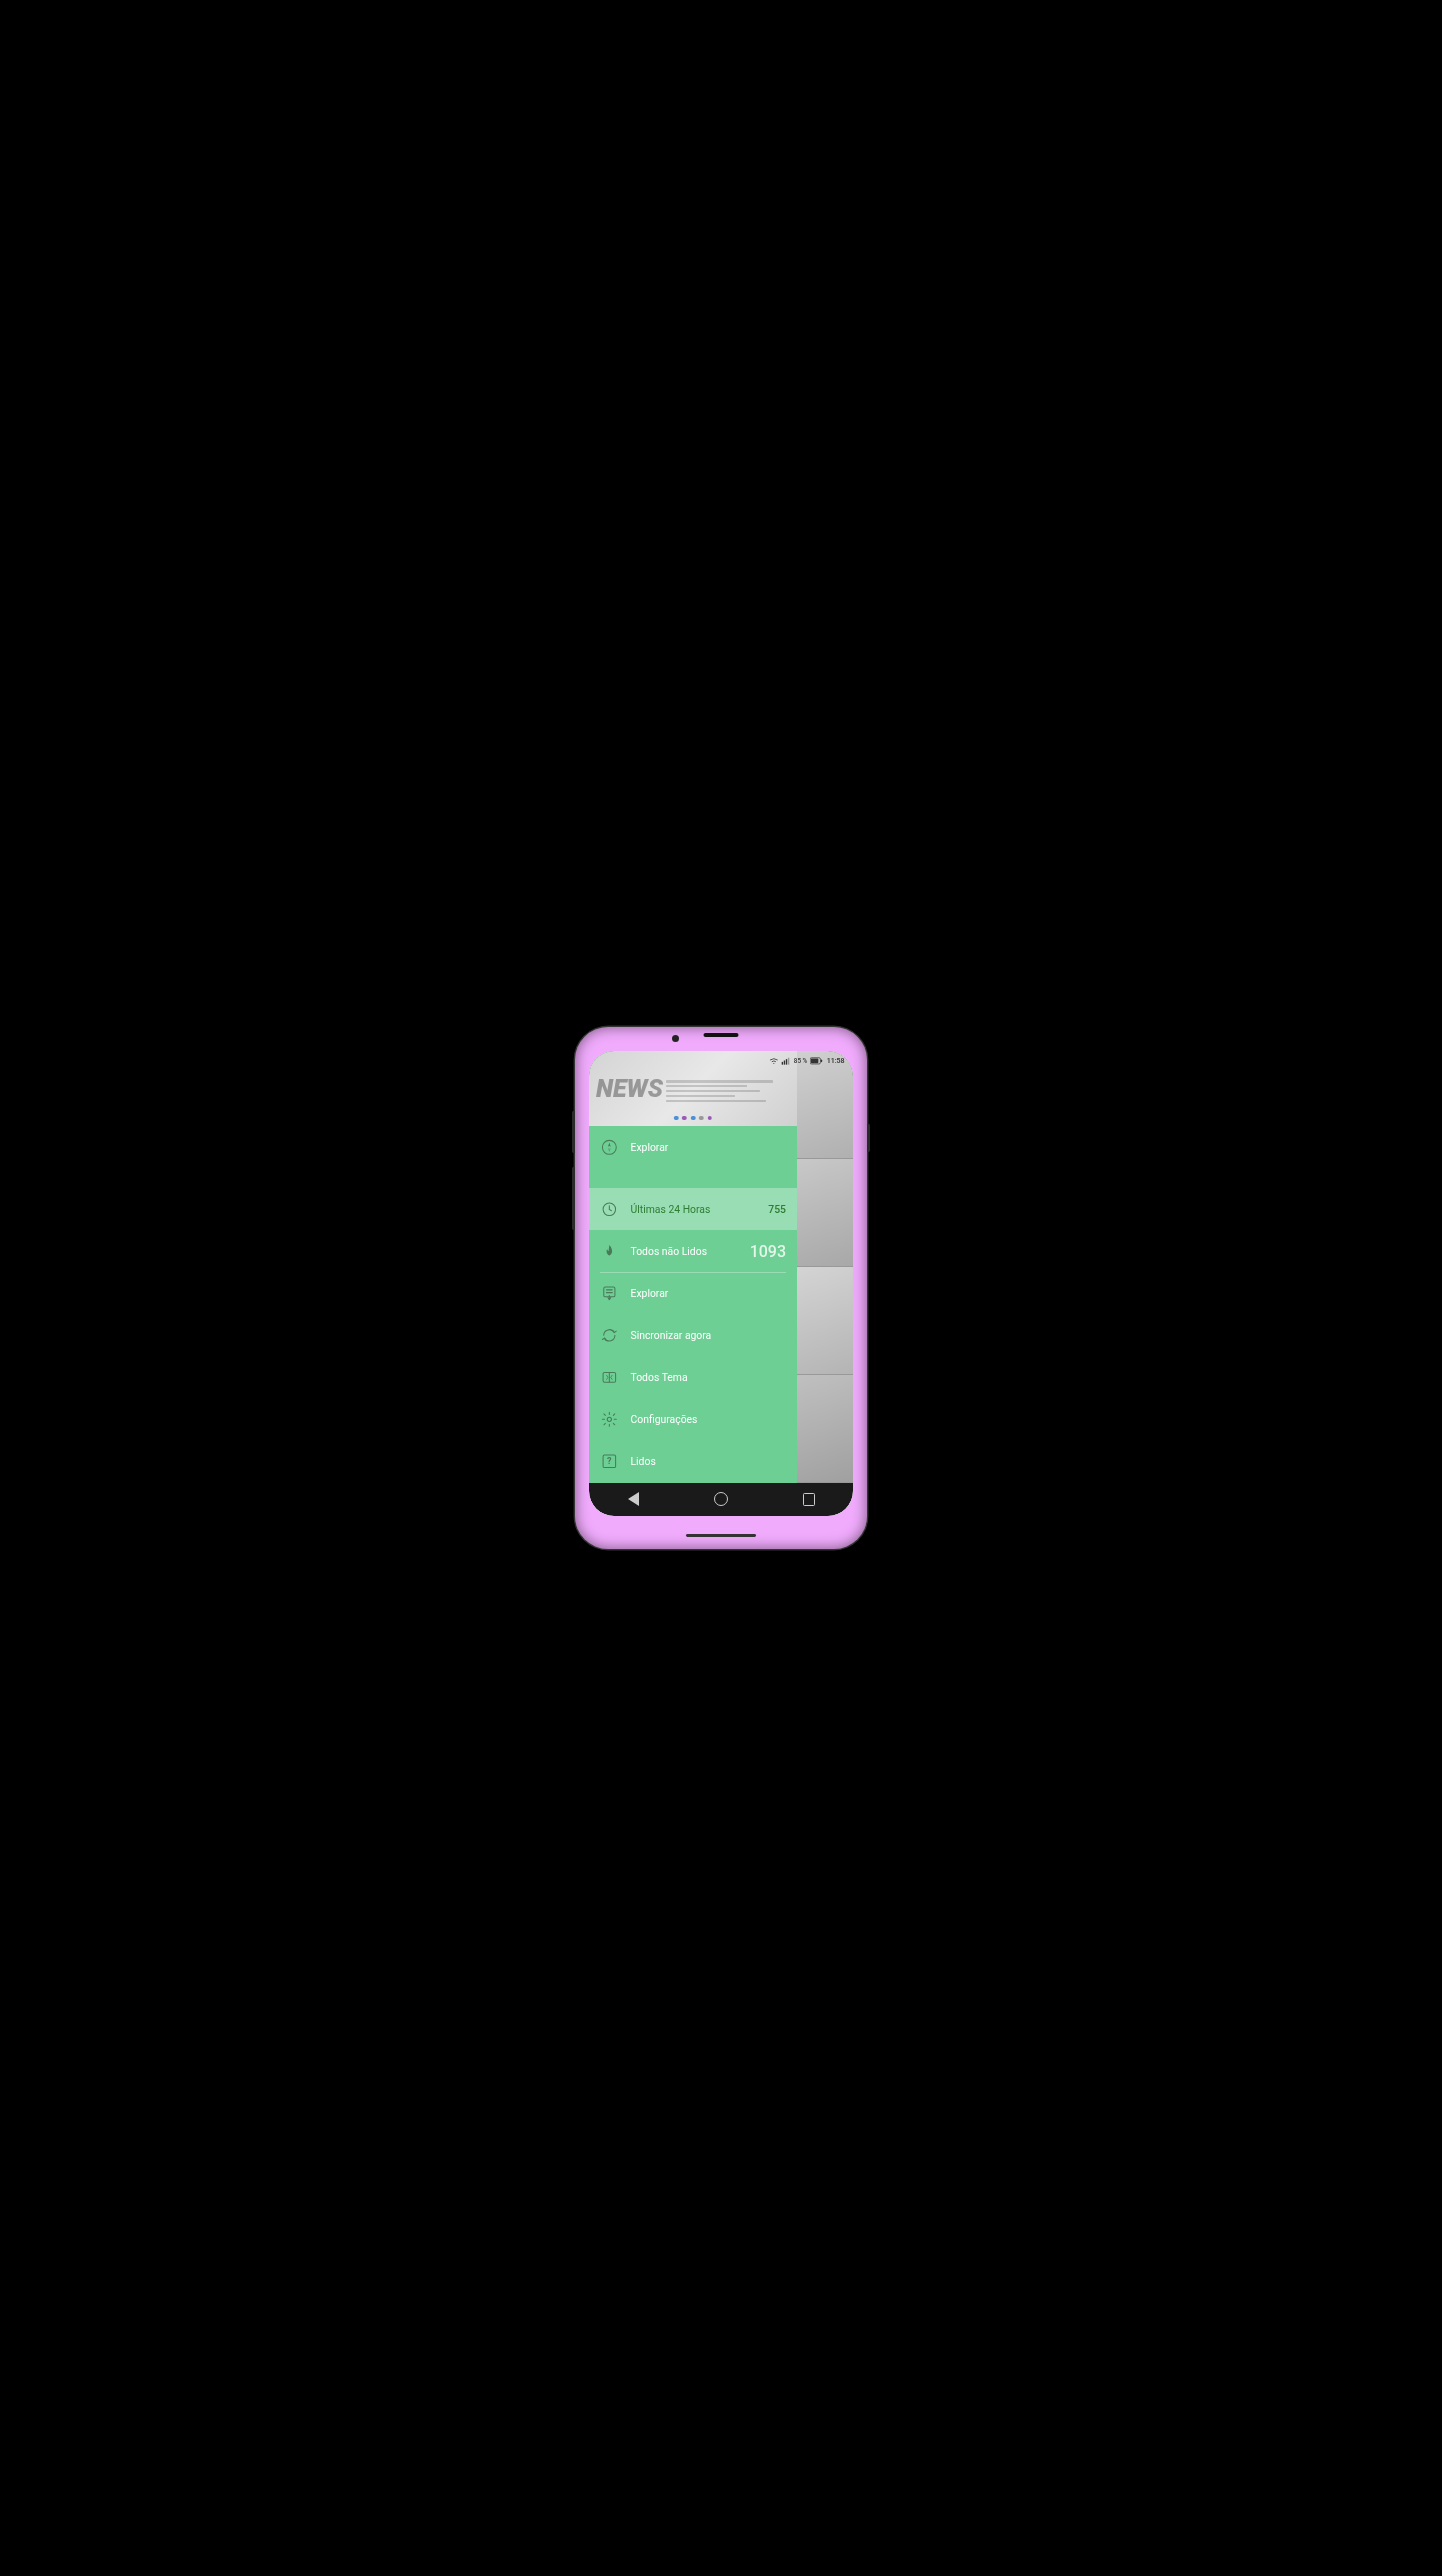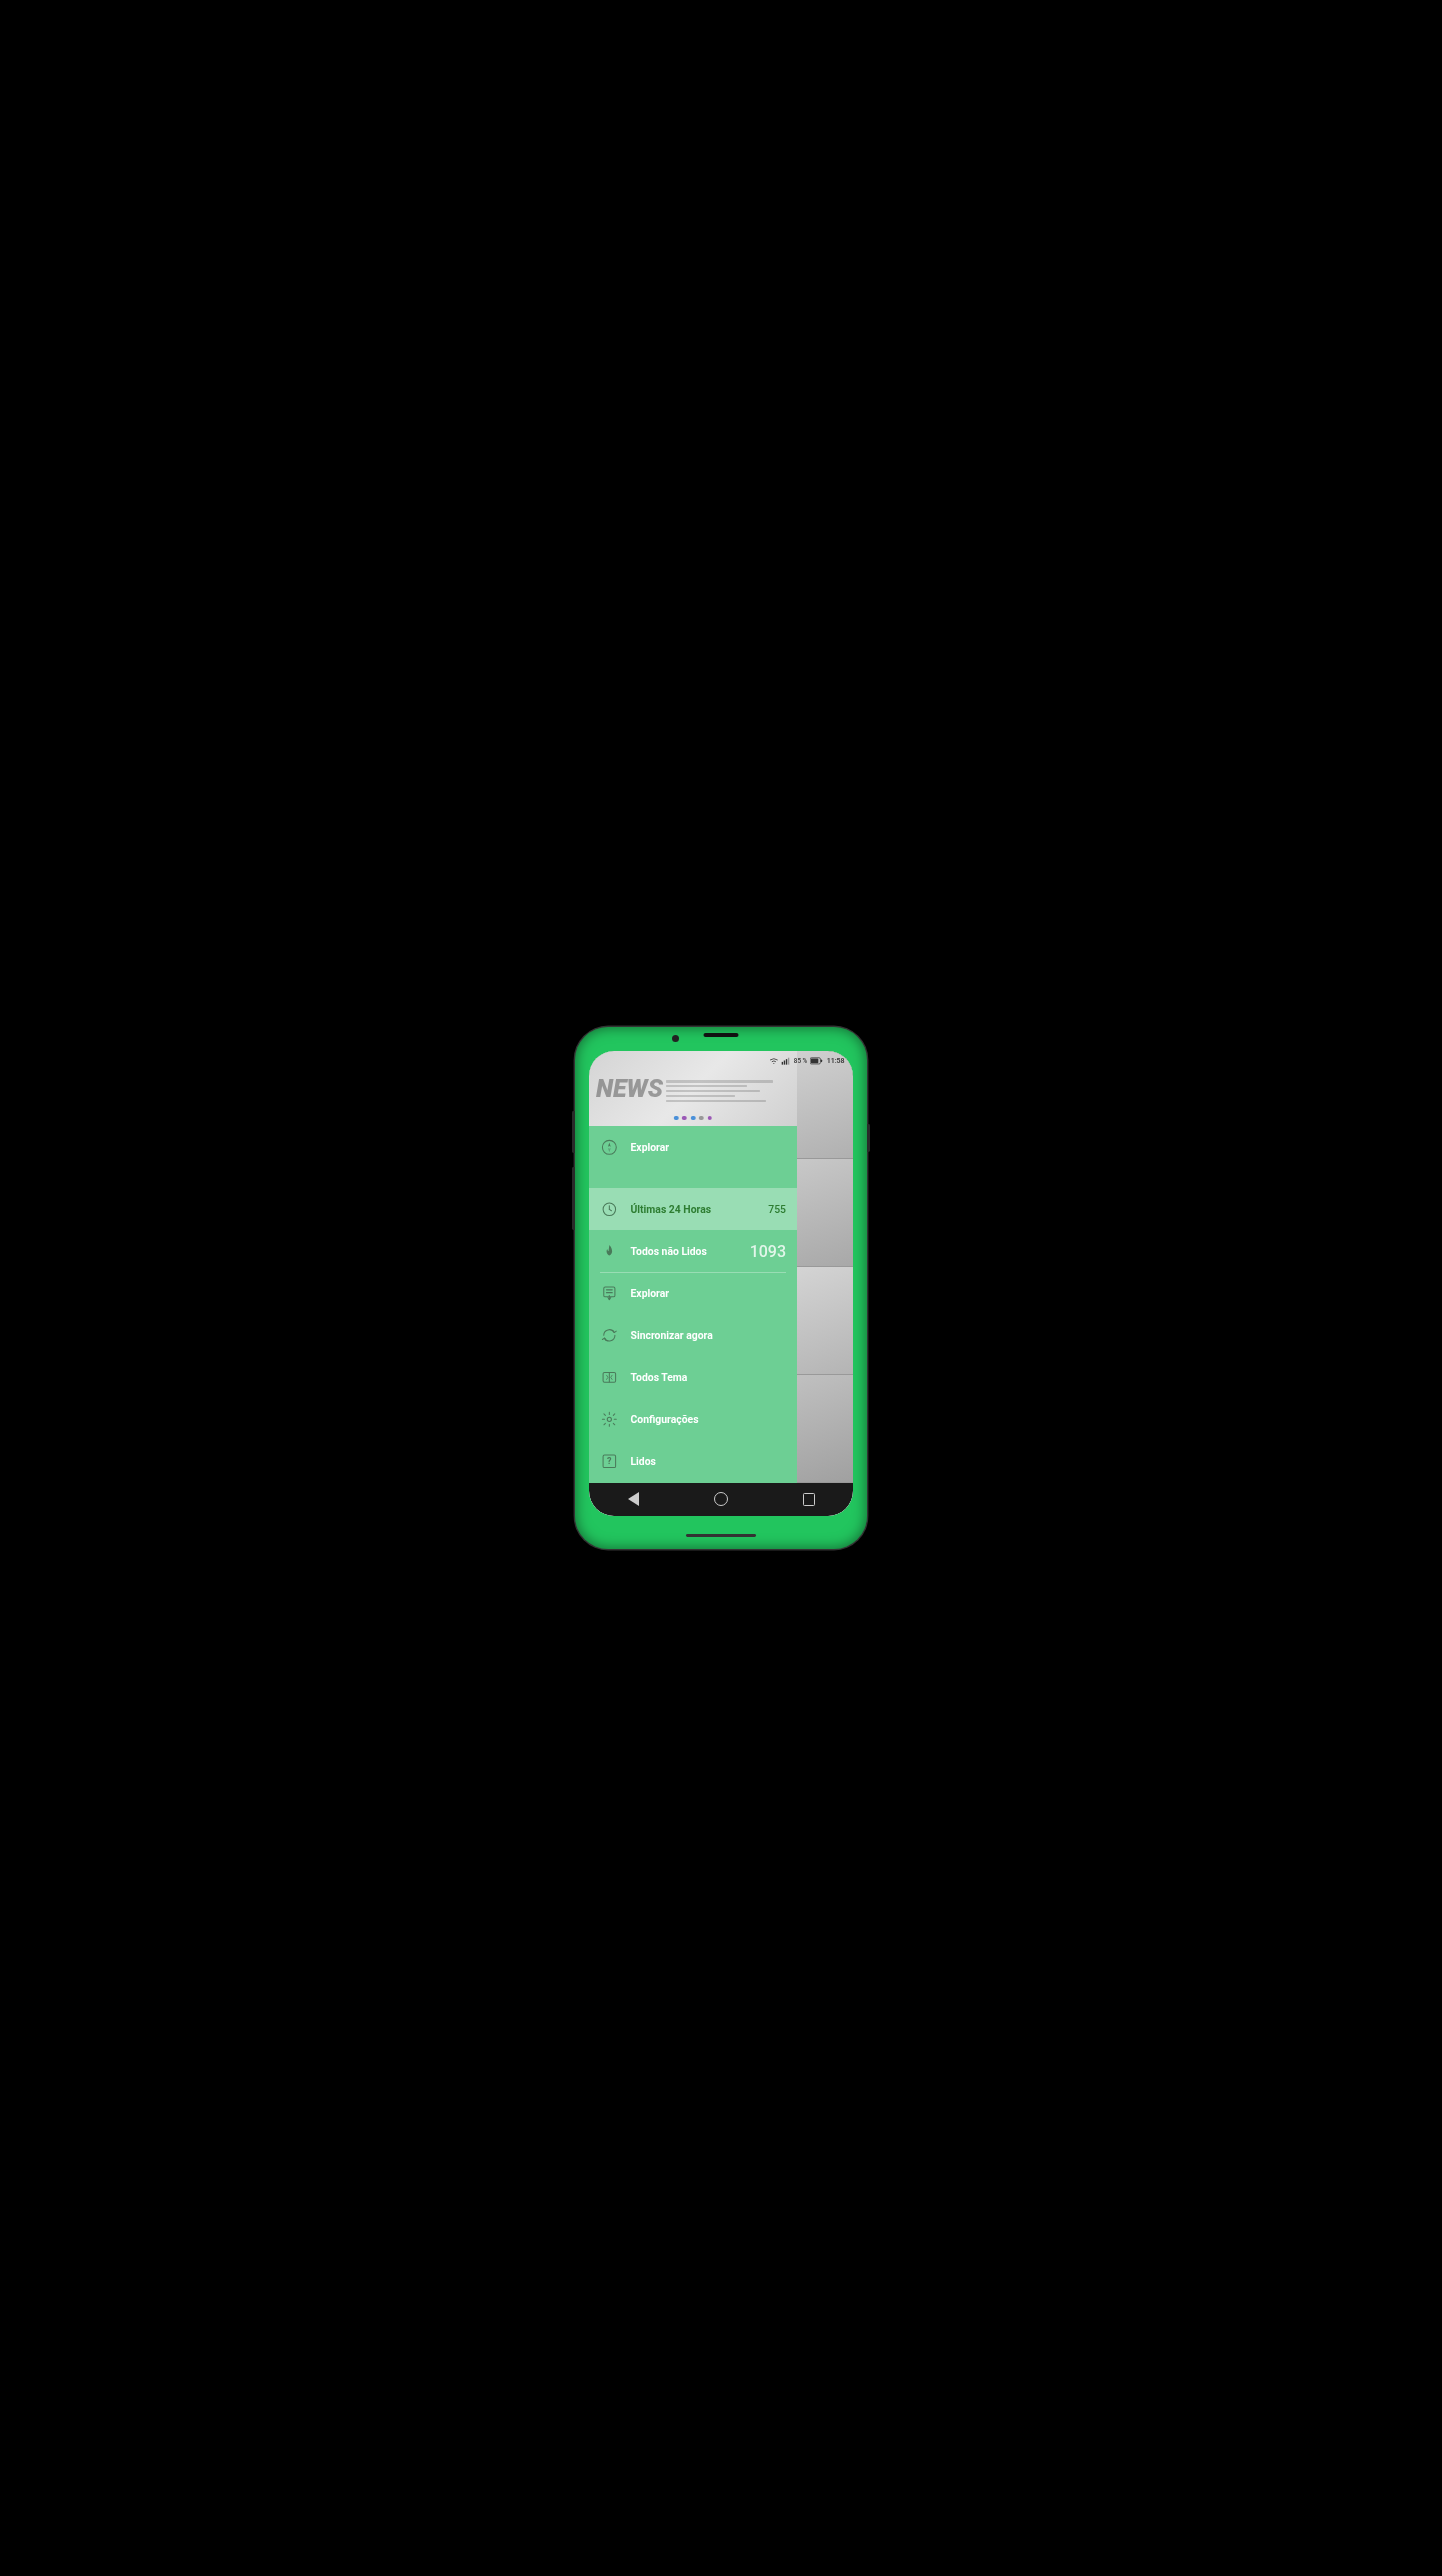--- a/index.html
+++ b/index.html
@@ -8,21 +8,21 @@
       display: flex;
       justify-content: center;
       align-items: center;
       min-height: 100vh;
       font-family: 'Roboto', Arial, sans-serif;
     }
 
     .phone-outer {
       width: 292px;
       height: 522px;
-      background: #22c55e;
+      background: #f0abfc;
       border-radius: 33px;
       position: relative;
       box-shadow: 0 0 0 1.4px #333, 0 0 28px rgba(0,0,0,0.8), inset 0 0 14px rgba(0,0,0,0.5);
       display: flex;
       flex-direction: column;
       align-items: center;
       overflow: visible;
     }
 
     
@@ -256,21 +256,21 @@
       align-items: center;
       justify-content: center;
       color: #4a7a5a;
       font-size: 12.5px;
       flex-shrink: 0;
     }
 
     .menu-label {
       flex: 1;
       font-size: 10.4px;
-      font-weight: 700;
+      font-weight: 400;
       color: #fff;
     }
 
     .menu-item.active .menu-label {
       color: #2e7d32;
     }
 
     .menu-badge {
       font-size: 10.4px;
       font-weight: 500;

